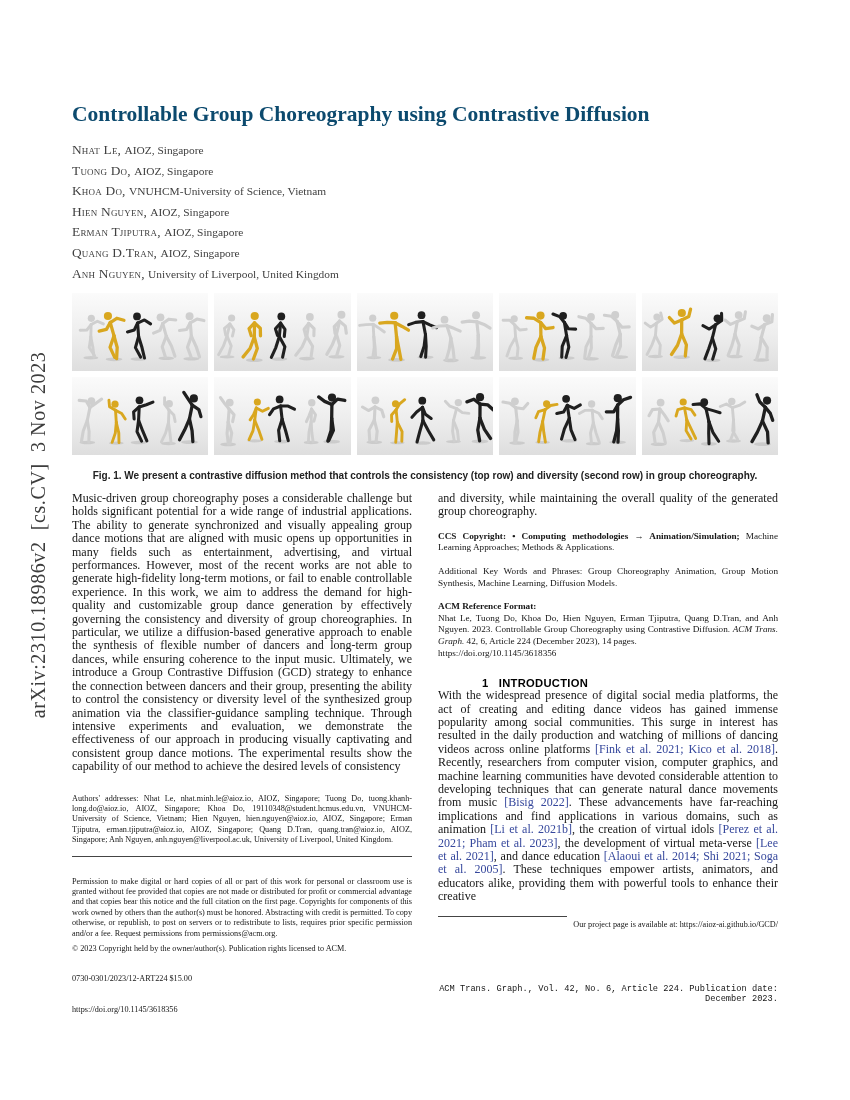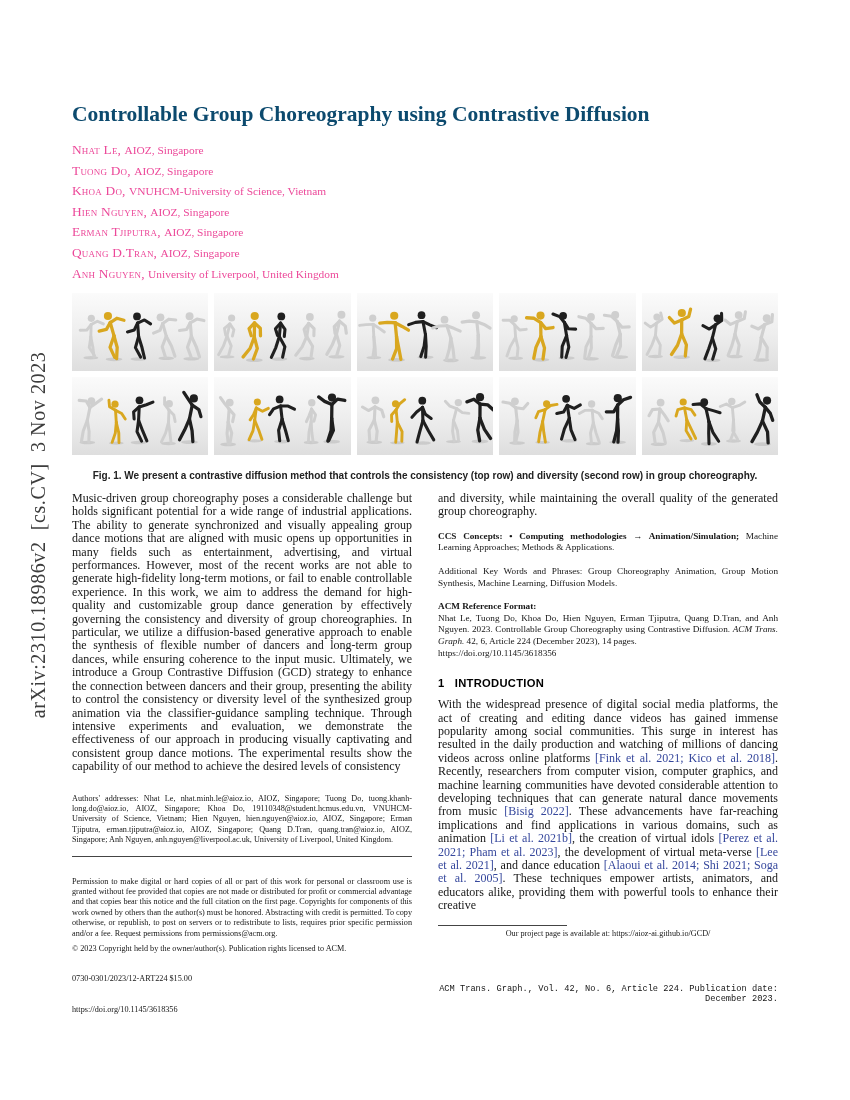--- a/index.html
+++ b/index.html
@@ -8,21 +8,21 @@
     position:relative; width:850px; height:1100px; background:#fff;
     font-family:"Liberation Serif", serif; color:#161616; overflow:hidden;
   }
   .watermark {
     position:absolute; left:38px; top:535px;
     transform:translate(-50%,-50%) rotate(-90deg);
     white-space:pre; font-size:20px; color:#3d3d3d; letter-spacing:0.6px;
   }
   .title { position:absolute; left:72px; top:102px; width:706px; font-size:21.5px; color:#0c4a6e; }
   .authors { position:absolute; left:72px; top:140px; width:706px; }
-  .author-row { line-height:19.6px; font-size:13.4px; color:#ec4899; }
+  .author-row { line-height:19.6px; font-size:13.4px; color:#404040; }
   .author-name { font-variant:small-caps; letter-spacing:0.2px; }
   .author-aff { font-size:11.4px; }
   .figure { position:absolute; left:72px; top:293px; width:706px; }
   .fig-grid { display:grid; grid-template-columns:repeat(5,1fr); grid-auto-rows:78px; gap:6px; }
   .panel { position:relative; background:linear-gradient(180deg,#fbfbfb 0%,#ededed 55%,#dedede 100%); overflow:hidden; }
   .panel svg { position:absolute; inset:0; width:100%; height:100%; }
   .fig-caption {
     position:absolute; left:72px; top:470px; width:706px; text-align:center;
     font-family:"Liberation Sans", sans-serif; font-size:10px; color:#222;font-weight:bold;
   }
@@ -36,24 +36,24 @@
   .fnrule { border:none; border-top:0.7px solid #444; margin:10px 0 4px 0; }
   .fnrule.short { width:38%; margin:12px 0 3px 0; }
   .copy { margin-top:5px; }
   .mt12 { margin-top:12px; }
   .b { font-weight:bold; }
   .i { font-style:italic; }
   .cite { color:#35479c; }
   .ref-doi { display:block; }
   .section-heading {
     margin-top:18px; font-family:"Liberation Sans", sans-serif;
-    font-weight:bold; font-size:11.2px; letter-spacing:0.3px; color:#000; text-align:left;
+    font-weight:bold; font-size:11.2px; letter-spacing:0.3px; color:#000; text-align:left;margin-left:44px;
   }
-  .intro { margin-top:9px; }
-  .footnote-text { font-size:8.2px; line-height:10.4px; text-align:center; }
+  .intro { }
+  .footnote-text { font-size:8.2px; line-height:10.4px; text-align:right; }
   .page-footer {
     position:absolute; left:438px; top:984px; width:340px; text-align:right;
     font-size:8.7px; color:#161616;font-family:Liberation Mono, monospace;
   }
 </style>
 </head>
 <body>
 
 <div class="page">
 
@@ -493,21 +493,21 @@
     <p class="fm addresses">Authors' addresses: Nhat Le, nhat.minh.le@aioz.io, AIOZ, Singapore; Tuong Do, tuong.khanh-long.do@aioz.io, AIOZ, Singapore; Khoa Do, 19110348@student.hcmus.edu.vn, VNUHCM-University of Science, Vietnam; Hien Nguyen, hien.nguyen@aioz.io, AIOZ, Singapore; Erman Tjiputra, erman.tjiputra@aioz.io, AIOZ, Singapore; Quang D.Tran, quang.tran@aioz.io, AIOZ, Singapore; Anh Nguyen, anh.nguyen@liverpool.ac.uk, University of Liverpool, United Kingdom.</p>
     <hr class="fnrule">
     <p class="fm">Permission to make digital or hard copies of all or part of this work for personal or classroom use is granted without fee provided that copies are not made or distributed for profit or commercial advantage and that copies bear this notice and the full citation on the first page. Copyrights for components of this work owned by others than the author(s) must be honored. Abstracting with credit is permitted. To copy otherwise, or republish, to post on servers or to redistribute to lists, requires prior specific permission and/or a fee. Request permissions from permissions@acm.org.</p>
     <p class="fm copy">© 2023 Copyright held by the owner/author(s). Publication rights licensed to ACM.</p>
     <p class="fm">0730-0301/2023/12-ART224 $15.00</p>
     <p class="fm">https://doi.org/10.1145/3618356</p>
   </div>
 
   <div class="col col-right">
     <p class="body-text">and diversity, while maintaining the overall quality of the generated group choreography.</p>
-    <p class="smallblock mt12"><span class="b">CCS Concepts:</span> <span class="b">• Computing methodologies → Animation/Simulation;</span> <span>Machine Learning Approaches; Methods &amp; Applications.</span></p>
+    <p class="smallblock mt12"><span class="b">CCS Copyright:</span> <span class="b">• Computing methodologies → Animation/Simulation;</span> <span>Machine Learning Approaches; Methods &amp; Applications.</span></p>
     <p class="smallblock mt12">Additional Key Words and Phrases: Group Choreography Animation, Group Motion Synthesis, Machine Learning, Diffusion Models.</p>
     <div class="mt12">
       <p class="smallblock b">ACM Reference Format:</p>
       <p class="smallblock"><span>Nhat Le, Tuong Do, Khoa Do, Hien Nguyen, Erman Tjiputra, Quang D.Tran, and Anh Nguyen. 2023. Controllable Group Choreography using Contrastive Diffusion. </span><span class="i">ACM Trans. Graph.</span><span> 42, 6, Article 224 (December 2023), 14 pages.</span><span class="ref-doi">https://doi.org/10.1145/3618356</span></p>
     </div>
     <h2 class="section-heading"><span>1</span>&nbsp;&nbsp;&nbsp;<span>INTRODUCTION</span></h2>
     <p class="body-text intro">With the widespread presence of digital social media platforms, the act of creating and editing dance videos has gained immense popularity among social communities. This surge in interest has resulted in the daily production and watching of millions of dancing videos across online platforms <span class="cite">[Fink et al. 2021; Kico et al. 2018]</span>. Recently, researchers from computer vision, computer graphics, and machine learning communities have devoted considerable attention to developing techniques that can generate natural dance movements from music <span class="cite">[Bisig 2022]</span>. These advancements have far-reaching implications and find applications in various domains, such as animation <span class="cite">[Li et al. 2021b]</span>, the creation of virtual idols <span class="cite">[Perez et al. 2021; Pham et al. 2023]</span>, the development of virtual meta-verse <span class="cite">[Lee et al. 2021]</span>, and dance education <span class="cite">[Alaoui et al. 2014; Shi 2021; Soga et al. 2005]</span>. These techniques empower artists, animators, and educators alike, providing them with powerful tools to enhance their creative</p>
     <hr class="fnrule short">
     <p class="footnote-text"><span>Our project page is available at: </span><span>https://aioz-ai.github.io/GCD/</span></p>
   </div>

